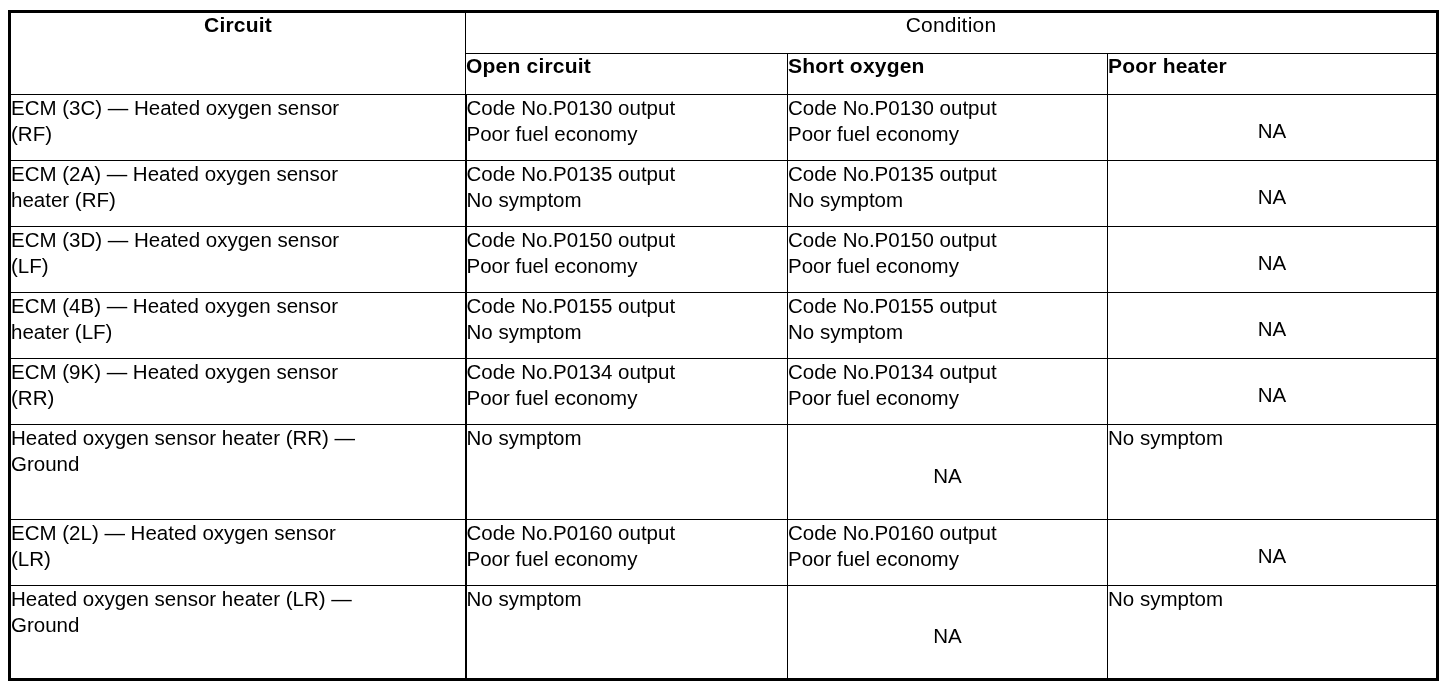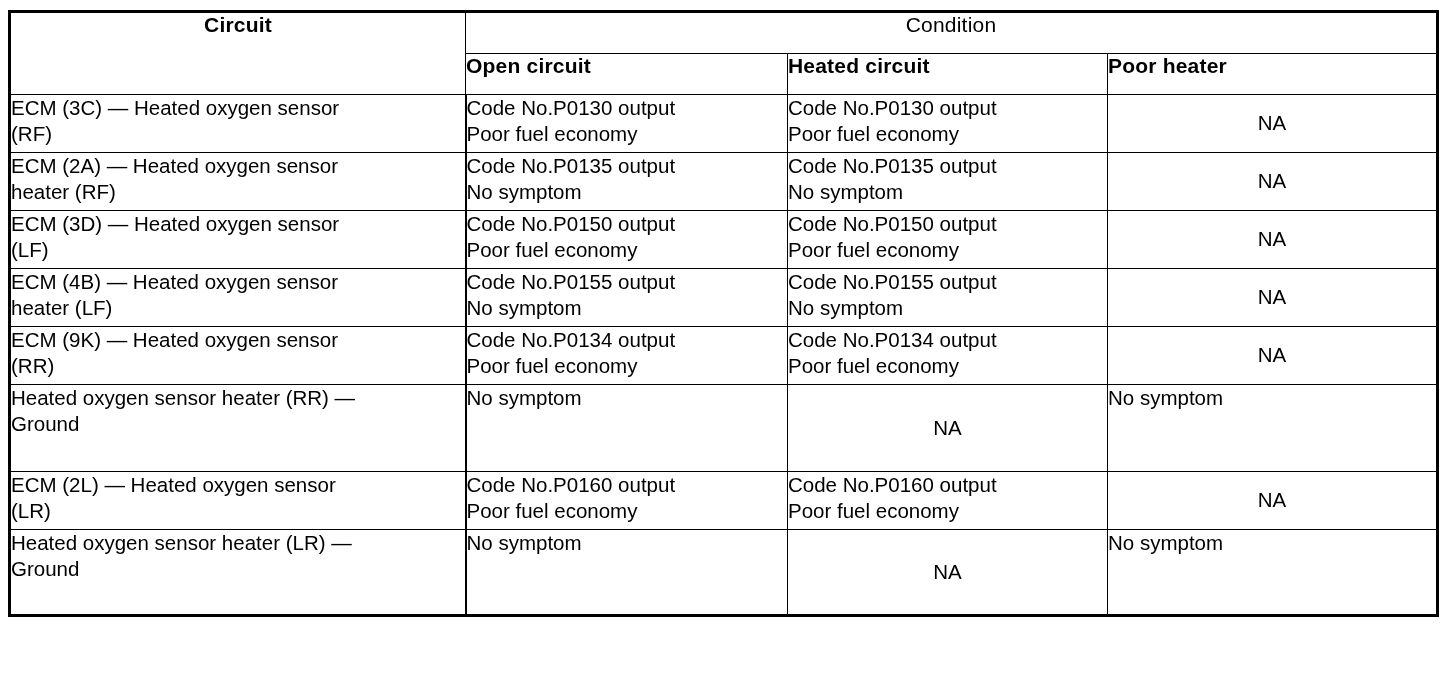--- a/index.html
+++ b/index.html
@@ -91,21 +91,21 @@
     padding: 8px 8px 8px 9px;
     white-space: pre-line;
     border-bottom-width: 2px;
   }
   td.cell.circuit {
     border-right-width: 2px;
   }
   td.cell.na {
     text-align: center;
     vertical-align: middle;
-    padding-top: 0;
+    padding-top: 8px;
     padding-bottom: 0;
   }
 
   
   tr.row0 td { height: 57px; }
   tr.row1 td { height: 57px; }
   tr.row2 td { height: 57px; }
   tr.row3 td { height: 57px; }
   tr.row4 td { height: 57px; }
   tr.row5 td { height: 86px; }
@@ -126,21 +126,21 @@
       <col class="c-ground">
     </colgroup>
 
     <thead>
       <tr>
         <th class="h-circuit" rowspan="2">Circuit</th>
         <th class="h-condition" colspan="3">Condition</th>
       </tr>
       <tr>
         <th class="h-sub first">Open circuit</th>
-        <th class="h-sub">Heated circuit</th>
+        <th class="h-sub">Short oxygen</th>
         <th class="h-sub">Poor heater</th>
       </tr>
     </thead>
 
     <tbody>
 
       <tr class="row0">
         <td class="cell circuit">ECM (3C) — Heated oxygen sensor
 (RF)</td>
         <td class="cell">Code No.P0130 output

